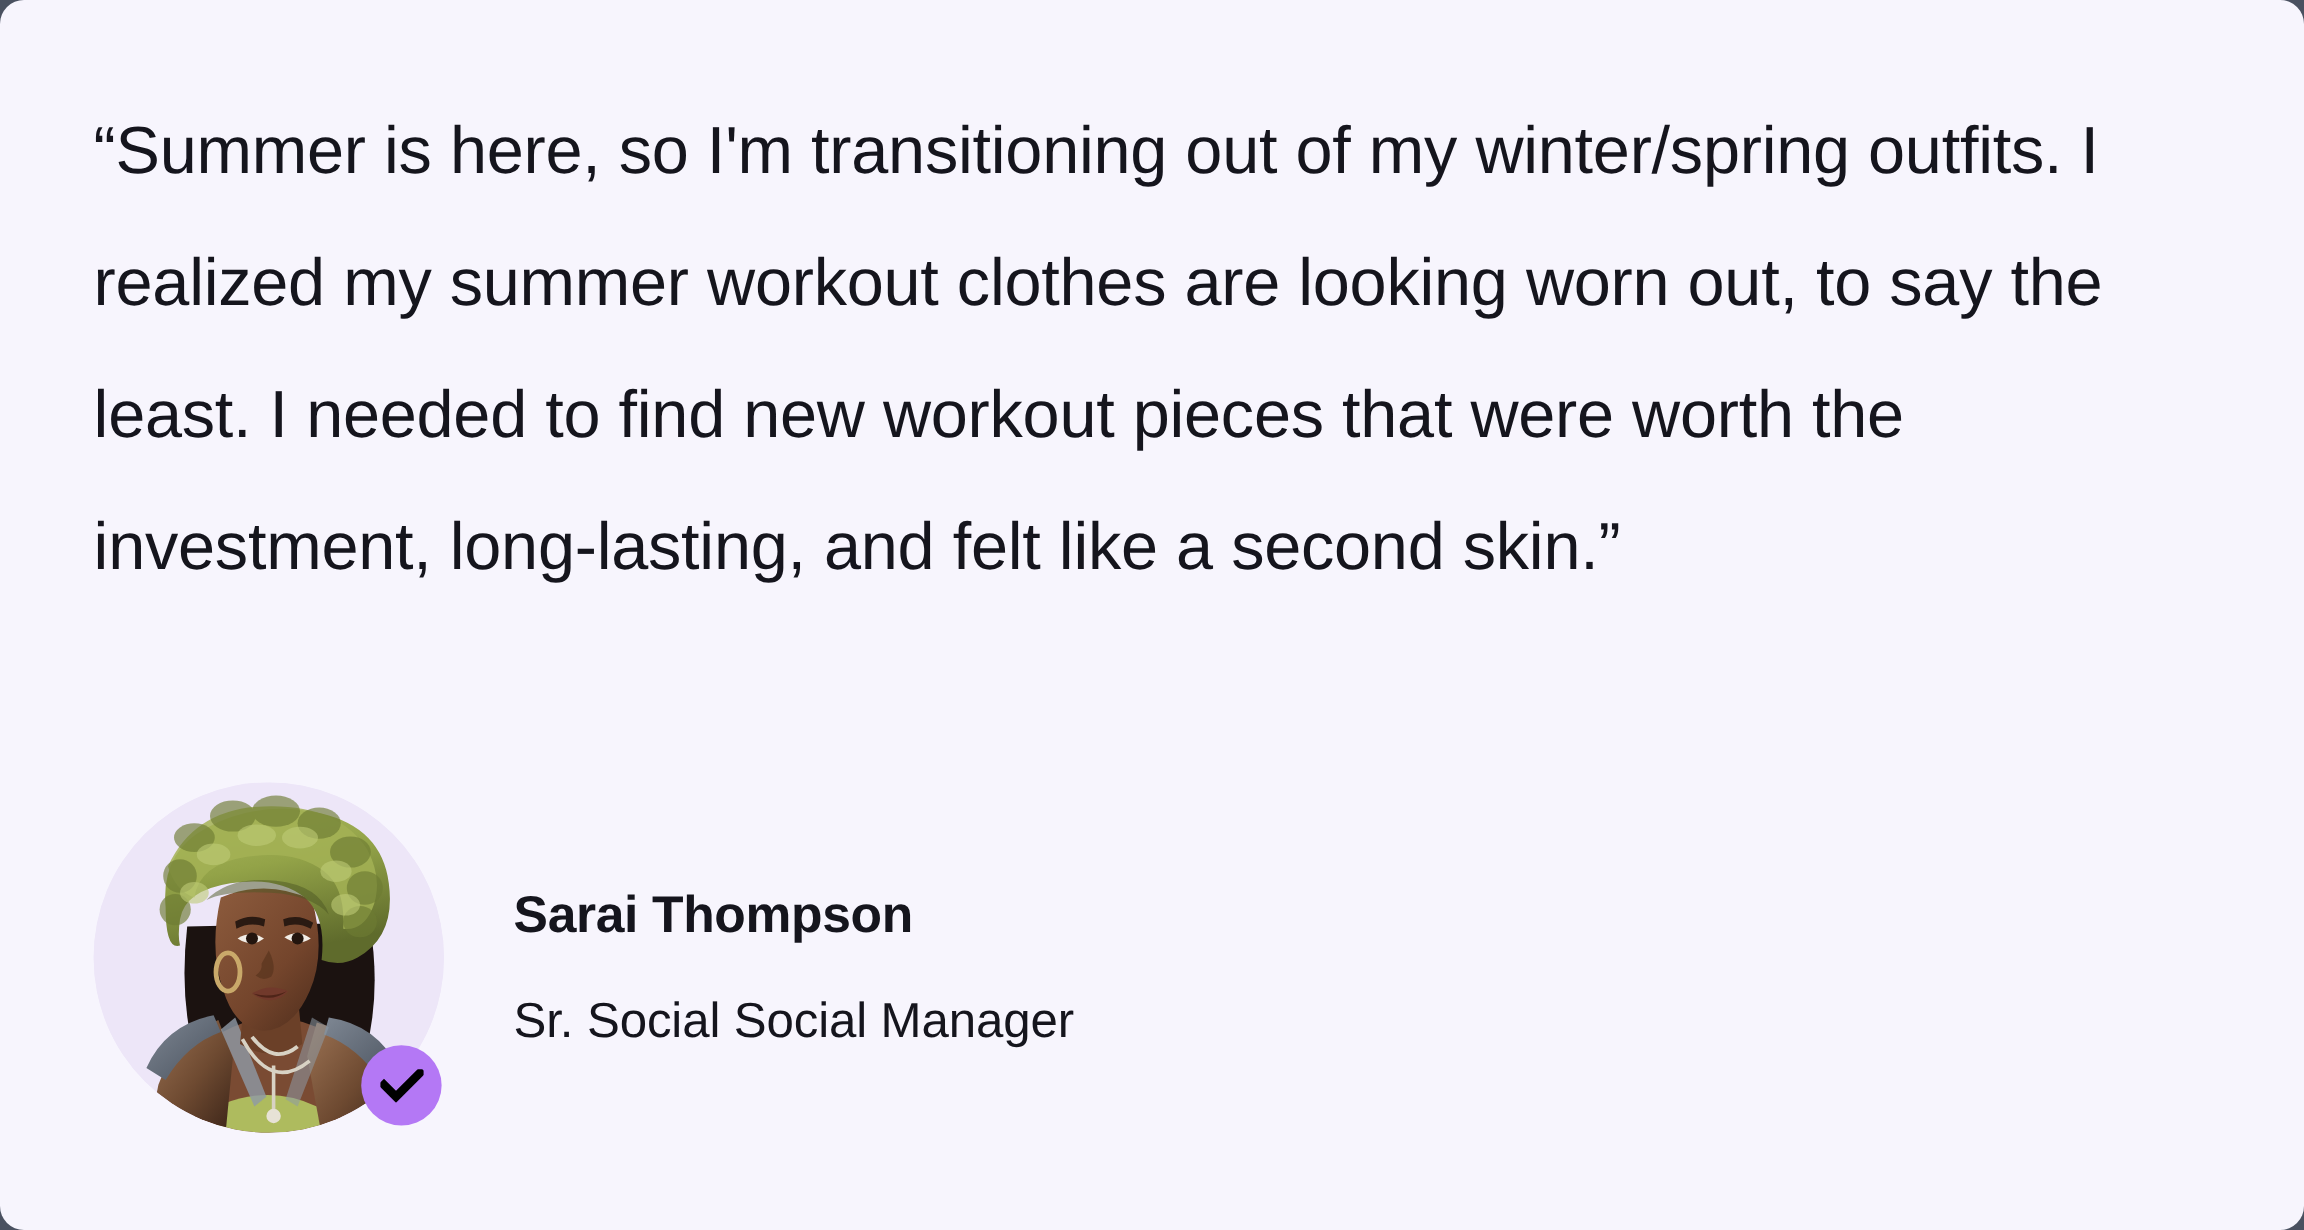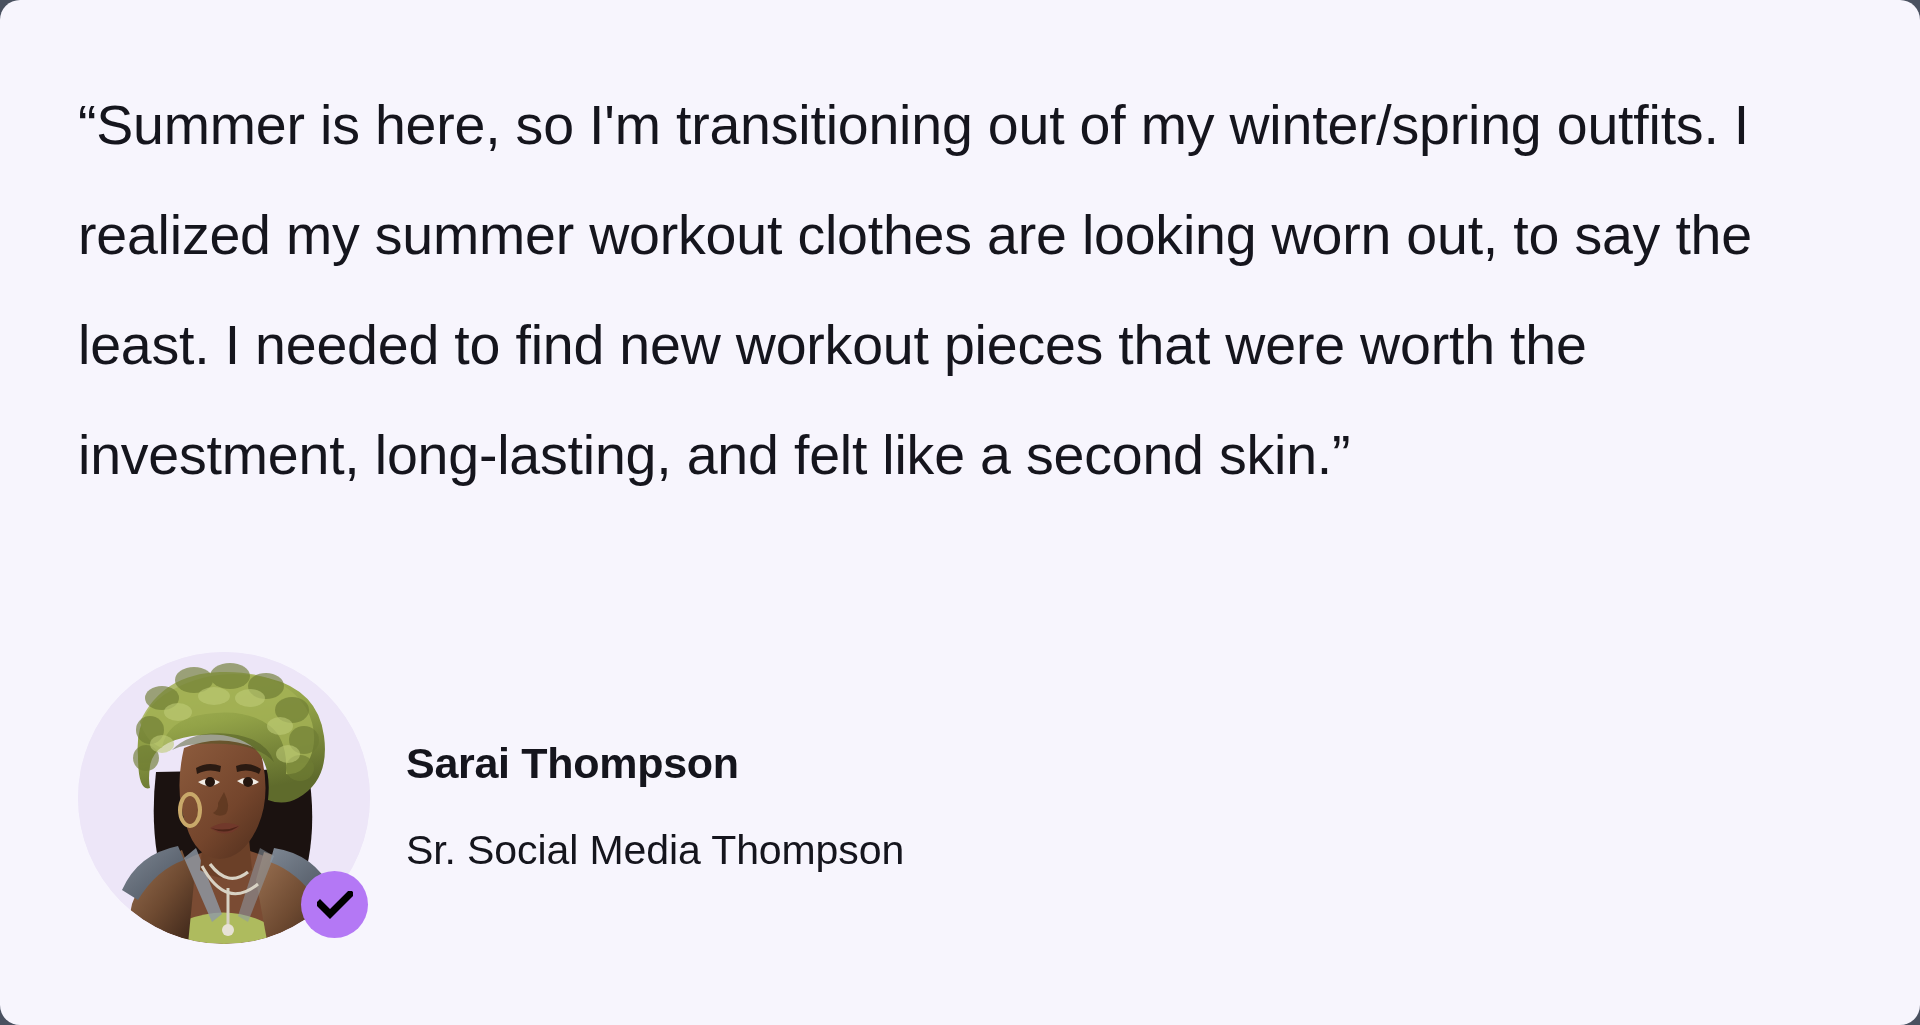--- a/index.html
+++ b/index.html
@@ -84,21 +84,21 @@
     height: 67px;
     border-radius: 50%;
     background: #B478F5;
     display: flex;
     align-items: center;
     justify-content: center;
   }
   .verified-badge svg { display: block; }
 
   .author-text {
-    margin-left: 36px;
+    margin-left: 58px;
     display: flex;
     flex-direction: column;
     justify-content: space-between;
     padding-top: 18px;
   }
 
   .author-name {
     font-family: "Liberation Sans", sans-serif;
     font-size: 43px;
     font-weight: 700;
@@ -230,17 +230,17 @@
         <span>
           <svg width="36" height="28" viewBox="0 0 36 28" xmlns="http://www.w3.org/2000/svg" aria-hidden="true">
             <path d="M3 13 L13 23 L33 3" fill="none" stroke="#000000" stroke-width="7" stroke-linecap="square" stroke-linejoin="miter"></path>
           </svg>
         </span>
       </div>
     </div>
 
     <div class="author-text">
       <div class="author-name">Sarai Thompson</div>
-      <div class="author-title">Sr. Social Media Thompson</div>
+      <div class="author-title">Sr. Social Social Manager</div>
     </div>
 
   </div>
 </div>
 
 </body></html>

